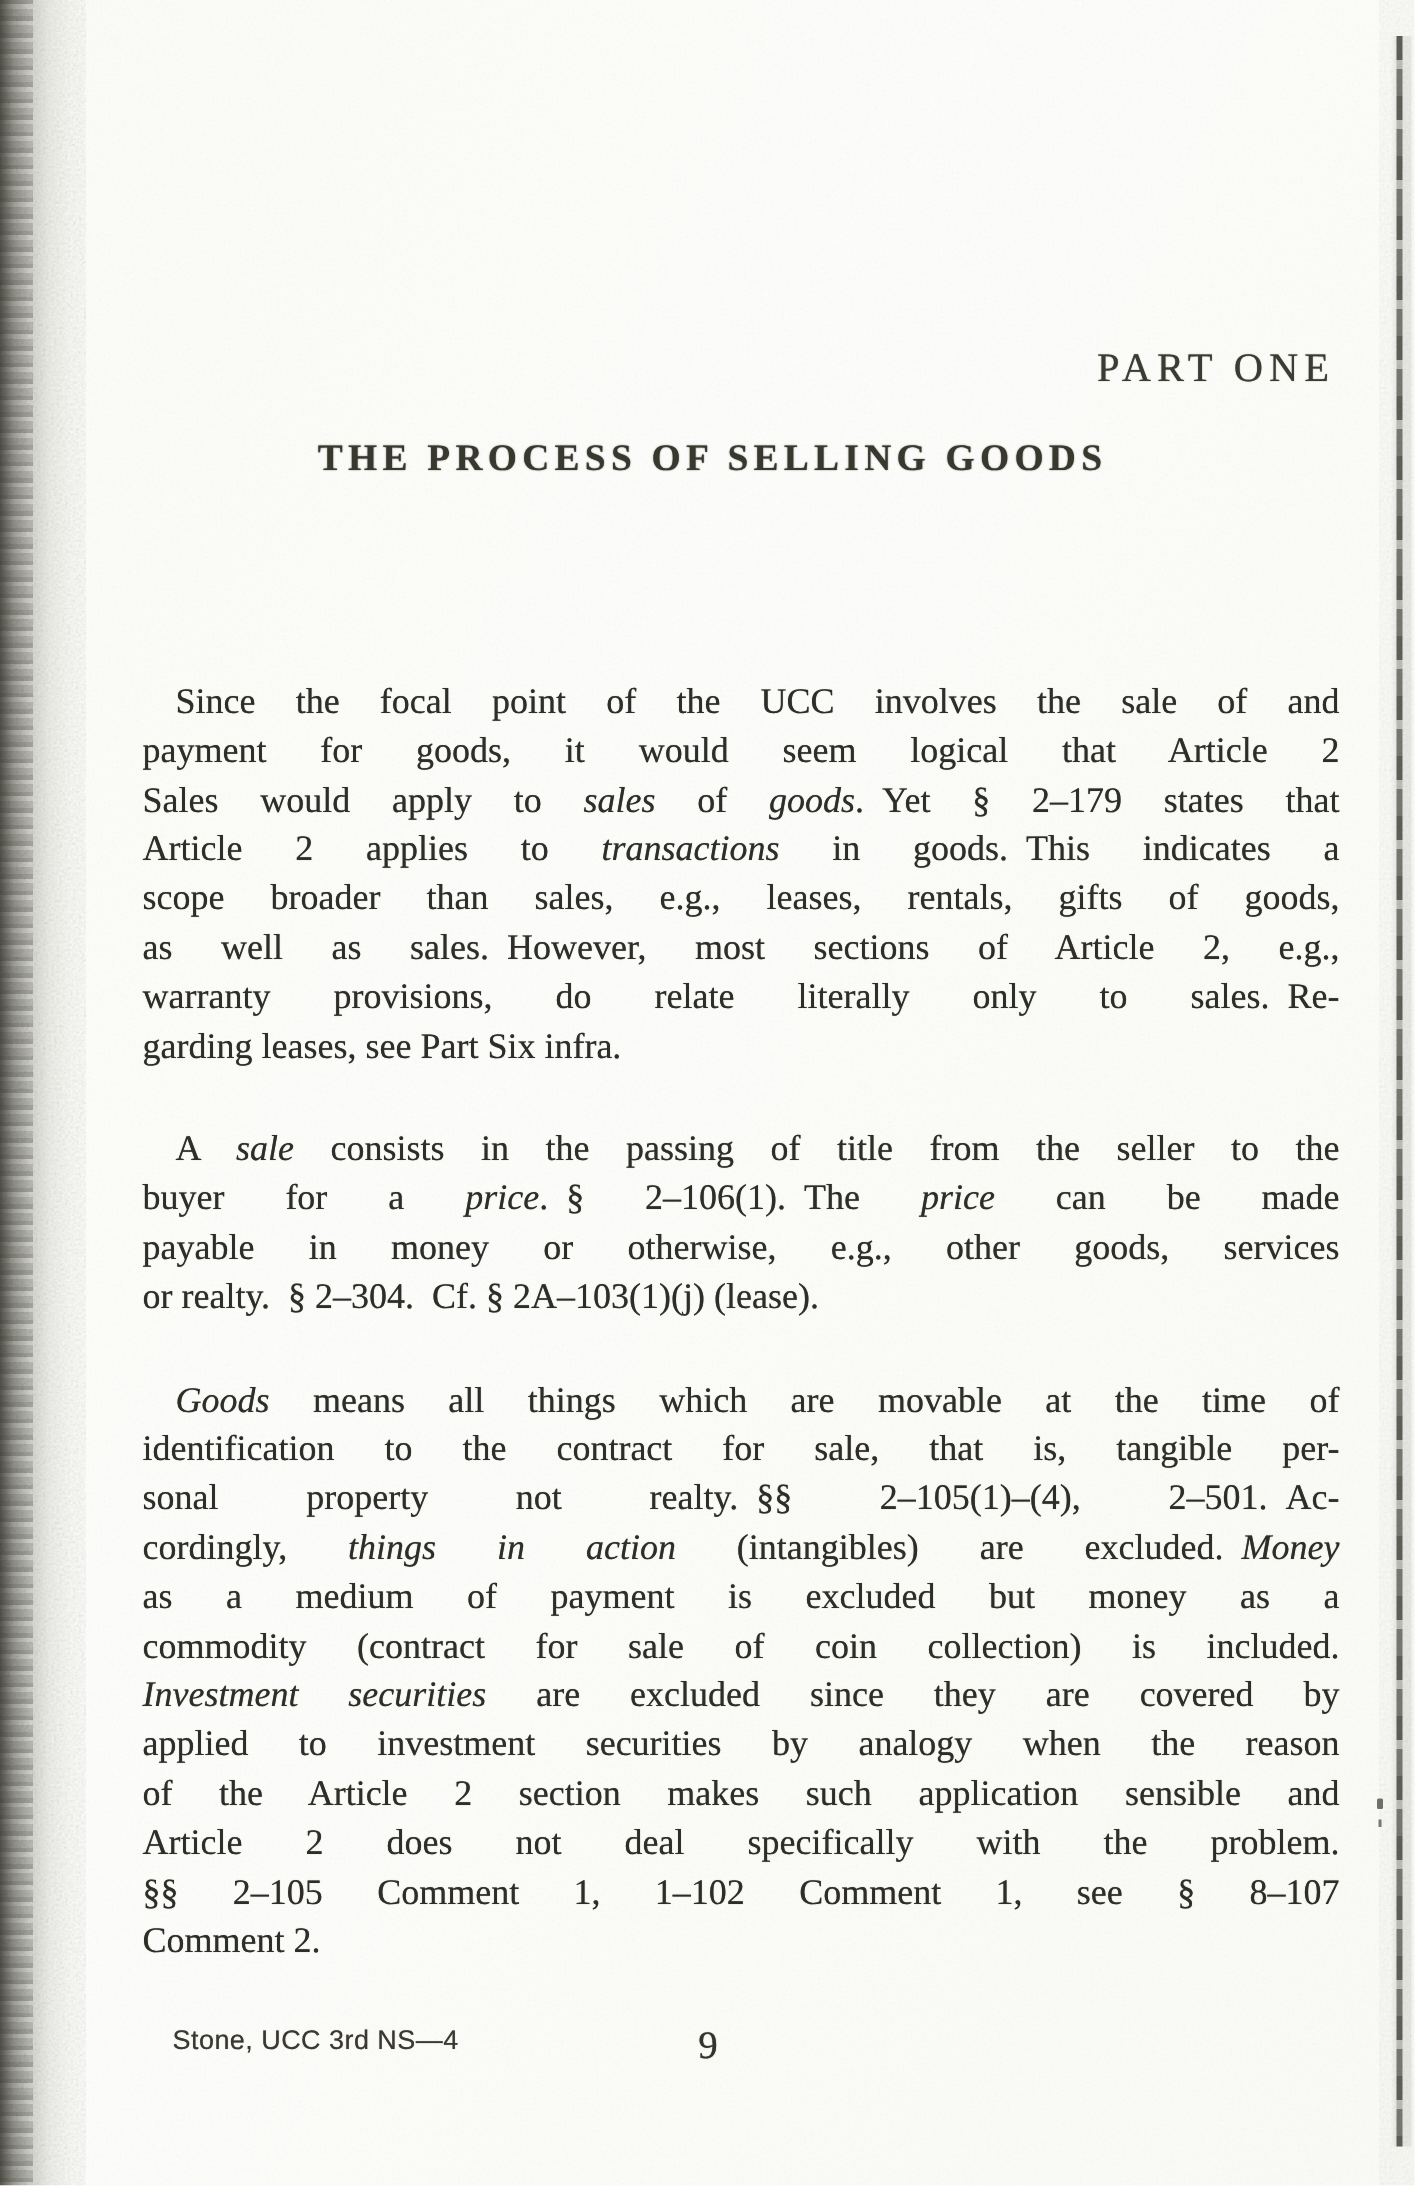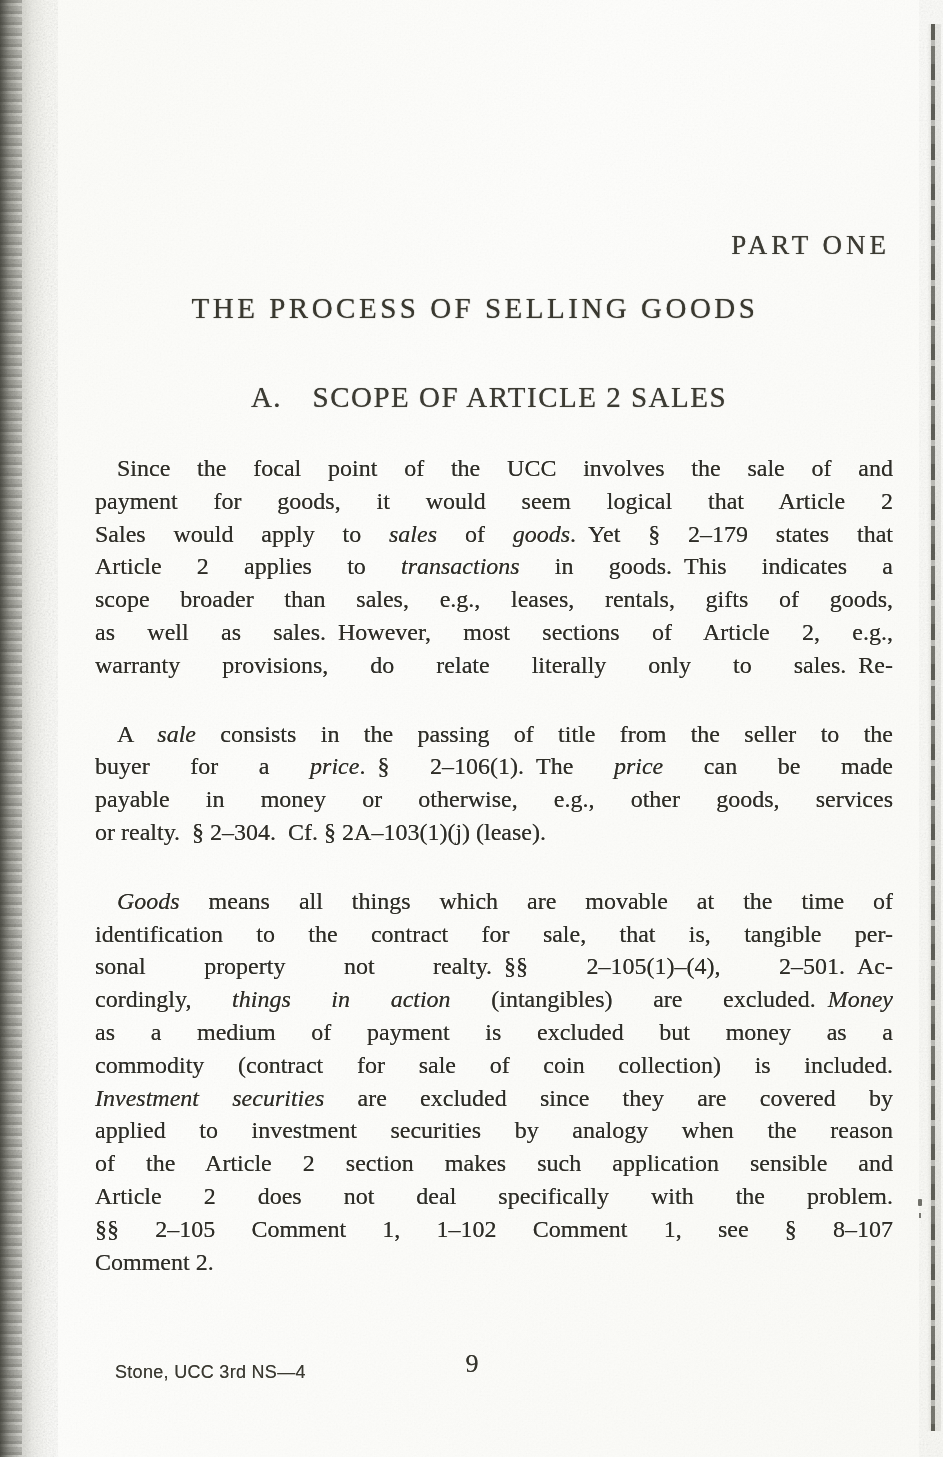--- a/index.html
+++ b/index.html
@@ -42,21 +42,21 @@
   }
   .grain { position: absolute; inset: 0; pointer-events: none; mix-blend-mode: multiply; }
 
   .headings { position: absolute; left: 60px; width: 830px; text-align: center; }
   .part-heading {
     top: 230px; font-size: 27px; letter-spacing: 4px; color: #3c3b33;
     text-shadow: 0 0 0.7px rgba(60,59,51,0.85);
     text-align: right;
   }
   .title-heading {
-    top: 292px; font-size: 29px; font-weight: normal; letter-spacing: 3.5px; color: #39382f;
+    top: 292px; font-size: 25px; font-weight: bold; letter-spacing: 3.5px; color: #39382f;
     text-shadow: 0 0 1px rgba(57,56,47,0.8);
   }
   .section-heading {
     top: 381px; font-size: 29px; letter-spacing: 1.5px; color: #3c3b33;
     transform: translateX(14px);
     text-shadow: 0 0 0.7px rgba(60,59,51,0.85);
   }
 
   .body-text {
     position: absolute; left: 95px; top: 452px; width: 798px;
@@ -67,21 +67,20 @@
   .line { white-space: nowrap; text-align: justify; text-align-last: justify; }
   .line.last { text-align-last: left; }
   .line.first { text-indent: 22px; }
   .line i { font-style: italic; }
 
   .footer-left {
     position: absolute; left: 115px; top: 1350px;
     font-family: "Liberation Sans", "DejaVu Sans", sans-serif;
     font-size: 18px; color: #3a3931; letter-spacing: 0.3px;
     text-shadow: 0 0 0.5px rgba(58,57,49,0.7);
-    margin-top: 12px;
   }
   .page-number {
     position: absolute; left: 450px; top: 1349px; width: 44px; text-align: center;
     font-size: 26px; color: #35342c;
     text-shadow: 0 0 0.6px rgba(53,52,44,0.8);
   }
   .artifact-mark {
     position: absolute; left: 918px; top: 1199px; width: 4px; height: 7px;
     background: rgba(70,70,62,0.75); border-radius: 1px;
     box-shadow: 0 13px 0 -1px rgba(70,70,62,0.7);
@@ -93,31 +92,31 @@
 <div class="page">
 
   <div class="left-band"></div>
   <div class="right-edge"></div>
   <div class="artifact-mark"></div>
 
   <div class="headings part-heading">PART ONE</div>
 
   <div class="headings title-heading">THE PROCESS OF SELLING GOODS</div>
 
-  <div class="headings section-heading">A. SCOPE OF ARTICLE 2 SALES</div>
 
   <div class="body-text">
       <div class="paragraph">
         <div class="line first"><span>Since the focal point of the UCC involves the sale of and</span></div>
         <div class="line"><span>payment for goods, it would seem logical that Article 2</span></div>
         <div class="line"><span>Sales would apply to </span><i>sales</i><span> of </span><i>goods</i><span>. Yet § 2–179 states that</span></div>
         <div class="line"><span>Article 2 applies to </span><i>transactions</i><span> in goods. This indicates a</span></div>
         <div class="line"><span>scope broader than sales, e.g., leases, rentals, gifts of goods,</span></div>
         <div class="line"><span>as well as sales. However, most sections of Article 2, e.g.,</span></div>
         <div class="line"><span>warranty provisions, do relate literally only to sales. Re-</span></div>
+        <div class="line last"><span>garding leases, see Part Six infra.</span></div>
       </div>
       <div class="paragraph">
         <div class="line first"><span>A </span><i>sale</i><span> consists in the passing of title from the seller to the</span></div>
         <div class="line"><span>buyer for a </span><i>price</i><span>. § 2–106(1). The </span><i>price</i><span> can be made</span></div>
         <div class="line"><span>payable in money or otherwise, e.g., other goods, services</span></div>
         <div class="line last"><span>or realty. § 2–304. Cf. § 2A–103(1)(j) (lease).</span></div>
       </div>
       <div class="paragraph">
         <div class="line first"><i>Goods</i><span> means all things which are movable at the time of</span></div>
         <div class="line"><span>identification to the contract for sale, that is, tangible per-</span></div>

